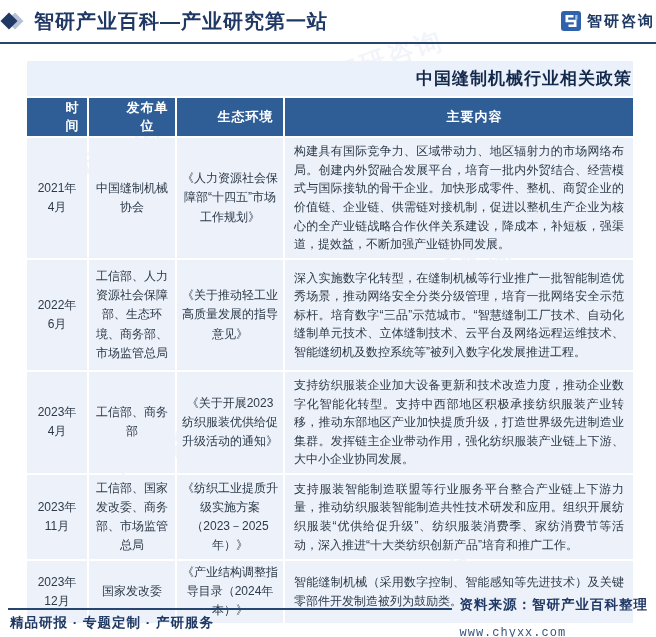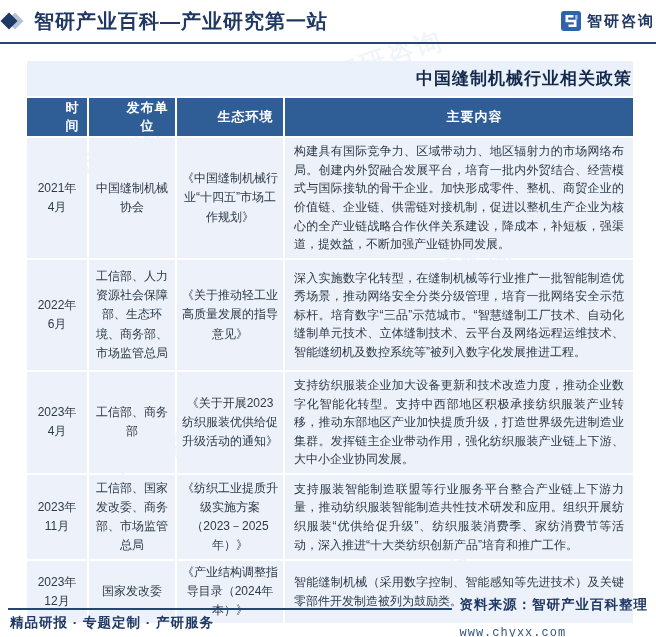--- a/index.html
+++ b/index.html
@@ -101,21 +101,21 @@
     <tr>
       <th class="hcell">时间</th>
       <th class="hcell">发布单位</th>
       <th class="hcell">生态环境</th>
       <th class="hcell">主要内容</th>
     </tr>
     <tr class="row-0">
       <td class="cell c-time">2021年
 4月</td>
       <td class="cell c-issuer">中国缝制机械协会</td>
-      <td class="cell c-policy">《中国缝制机械行业“十四五”市场工作规划》</td>
+      <td class="cell c-policy">《人力资源社会保障部“十四五”市场工作规划》</td>
       <td class="cell c-content">构建具有国际竞争力、区域带动力、地区辐射力的市场网络布局。创建内外贸融合发展平台，培育一批内外贸结合、经营模式与国际接轨的骨干企业。加快形成零件、整机、商贸企业的价值链、企业链、供需链对接机制，促进以整机生产企业为核心的全产业链战略合作伙伴关系建设，降成本，补短板，强渠道，提效益，不断加强产业链协同发展。</td>
     </tr>
     <tr class="row-1">
       <td class="cell c-time">2022年
 6月</td>
       <td class="cell c-issuer">工信部、人力资源社会保障部、生态环境、商务部、市场监管总局</td>
       <td class="cell c-policy">《关于推动轻工业高质量发展的指导意见》</td>
       <td class="cell c-content">深入实施数字化转型，在缝制机械等行业推广一批智能制造优秀场景，推动网络安全分类分级管理，培育一批网络安全示范标杆。培育数字“三品”示范城市。“智慧缝制工厂技术、自动化缝制单元技术、立体缝制技术、云平台及网络远程运维技术、智能缝纫机及数控系统等”被列入数字化发展推进工程。</td>
     </tr>
     <tr class="row-2">

